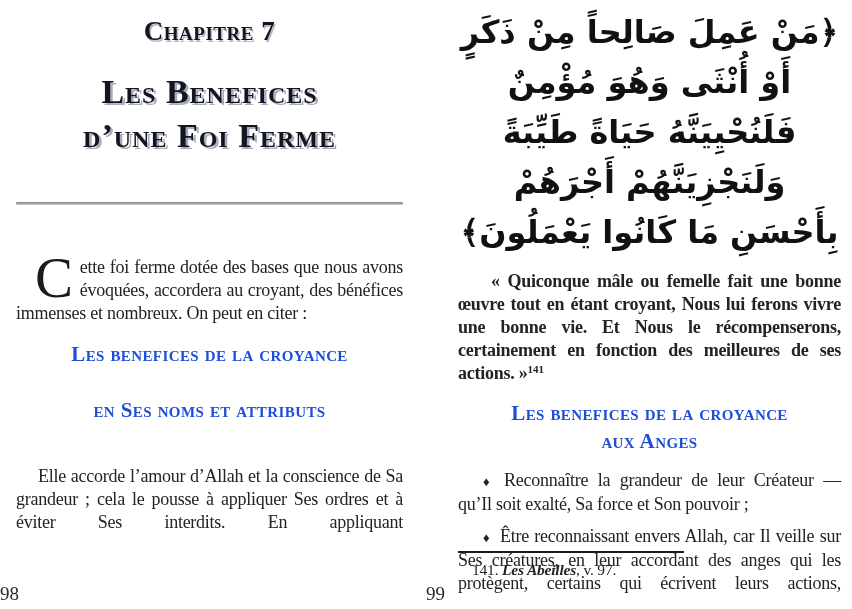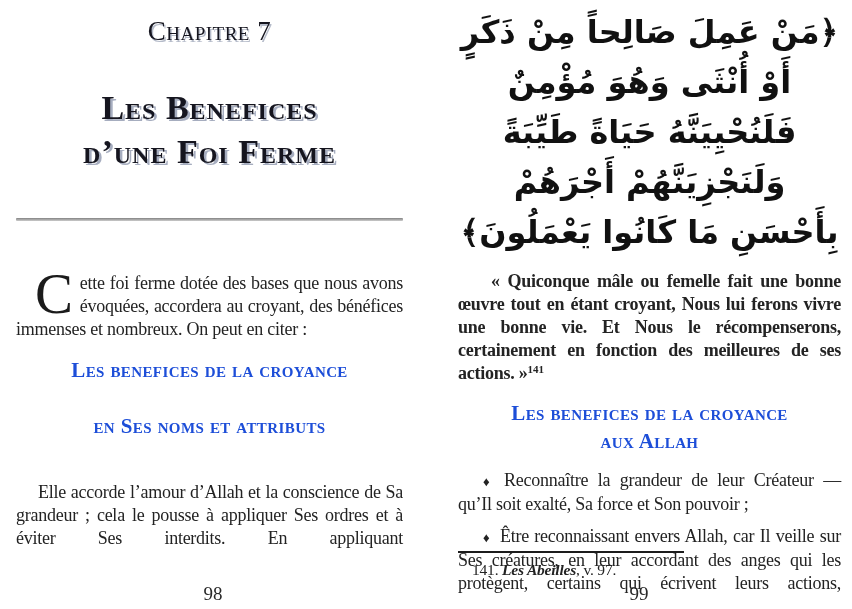--- a/index.html
+++ b/index.html
@@ -26,28 +26,28 @@
     letter-spacing: -0.25px;
     margin: 0;
   }
   .fill-last { text-align-last: justify; font-family: Liberation Serif, serif; }
 
   
   .chapter-label {
     padding-top: 16px;
     text-align: center;
     font-variant: small-caps;
-    font-weight: normal;
+    font-weight: bold;
     font-size: 27px; line-height: 30px;
     color: #15151f;
     text-shadow: 1.5px 1.5px 0 #b6bcca;
     letter-spacing: 0.5px;
   }
   .book-title {
-    margin-top: 40px;
+    margin-top: 24px;
     text-align: center;
     font-variant: small-caps;
     font-weight: bold;
     font-size: 34px; line-height: 44px;
     color: #15151f;
     text-shadow: 2.5px 2px 0 #a6adbf;
     letter-spacing: 1px;
   }
   .title-rule {
     margin-top: 44px;
@@ -70,21 +70,20 @@
     font-weight: bold;
     font-size: 21px; line-height: 28px;
     color: #1d4ed8;
     letter-spacing: 0.4px;
   }
   .sh-left  { margin-top: 15px; }
   .para-indent { text-indent: 22px; }
   .para-left2 { margin-top: 41px; }
   .page-number {
     position: absolute; left: 0; right: 0; bottom: 4px;
-    text-align: center;
     font-size: 19px; line-height: 22px;
     color: #2a2a2a;
   }
 
   
   .cont-para { padding-top: 17px; }
   .arabic {
     direction: rtl;
     margin-top: 7px;
     text-align: center;
@@ -163,21 +162,21 @@
     <div>﴿مَنْ عَمِلَ صَالِحاً مِنْ ذَكَرٍ أَوْ أُنْثَى وَهُوَ مُؤْمِنٌ فَلَنُحْيِيَنَّهُ حَيَاةً طَيِّبَةً</div>
     <div>وَلَنَجْزِيَنَّهُمْ أَجْرَهُمْ بِأَحْسَنِ مَا كَانُوا يَعْمَلُونَ﴾</div>
   </div>
 
   <p class="body-text quote">
     <span>« Quiconque mâle ou femelle fait une bonne œuvre tout en étant croyant, Nous lui ferons vivre une bonne vie. Et Nous le récompenserons, certainement en fonction des meilleures de ses actions. »</span><sup>141</sup>
   </p>
 
   <div class="section-heading sh-right">
     <span>Les benefices de la croyance</span><br>
-    <span>aux Allah</span>
+    <span>aux Anges</span>
   </div>
 
   <p class="body-text bullet bullet-1">
     <span class="bullet-marker">♦</span><span>Reconnaître la grandeur de leur Créateur — qu’Il soit exalté, Sa force et Son pouvoir ;</span>
   </p>
 
   <p class="body-text bullet bullet-2 fill-last">
     <span class="bullet-marker">♦</span><span>Être reconnaissant envers Allah, car Il veille sur Ses créatures, en leur accordant des anges qui les protègent, certains qui écrivent leurs actions,</span>
   </p>
 

